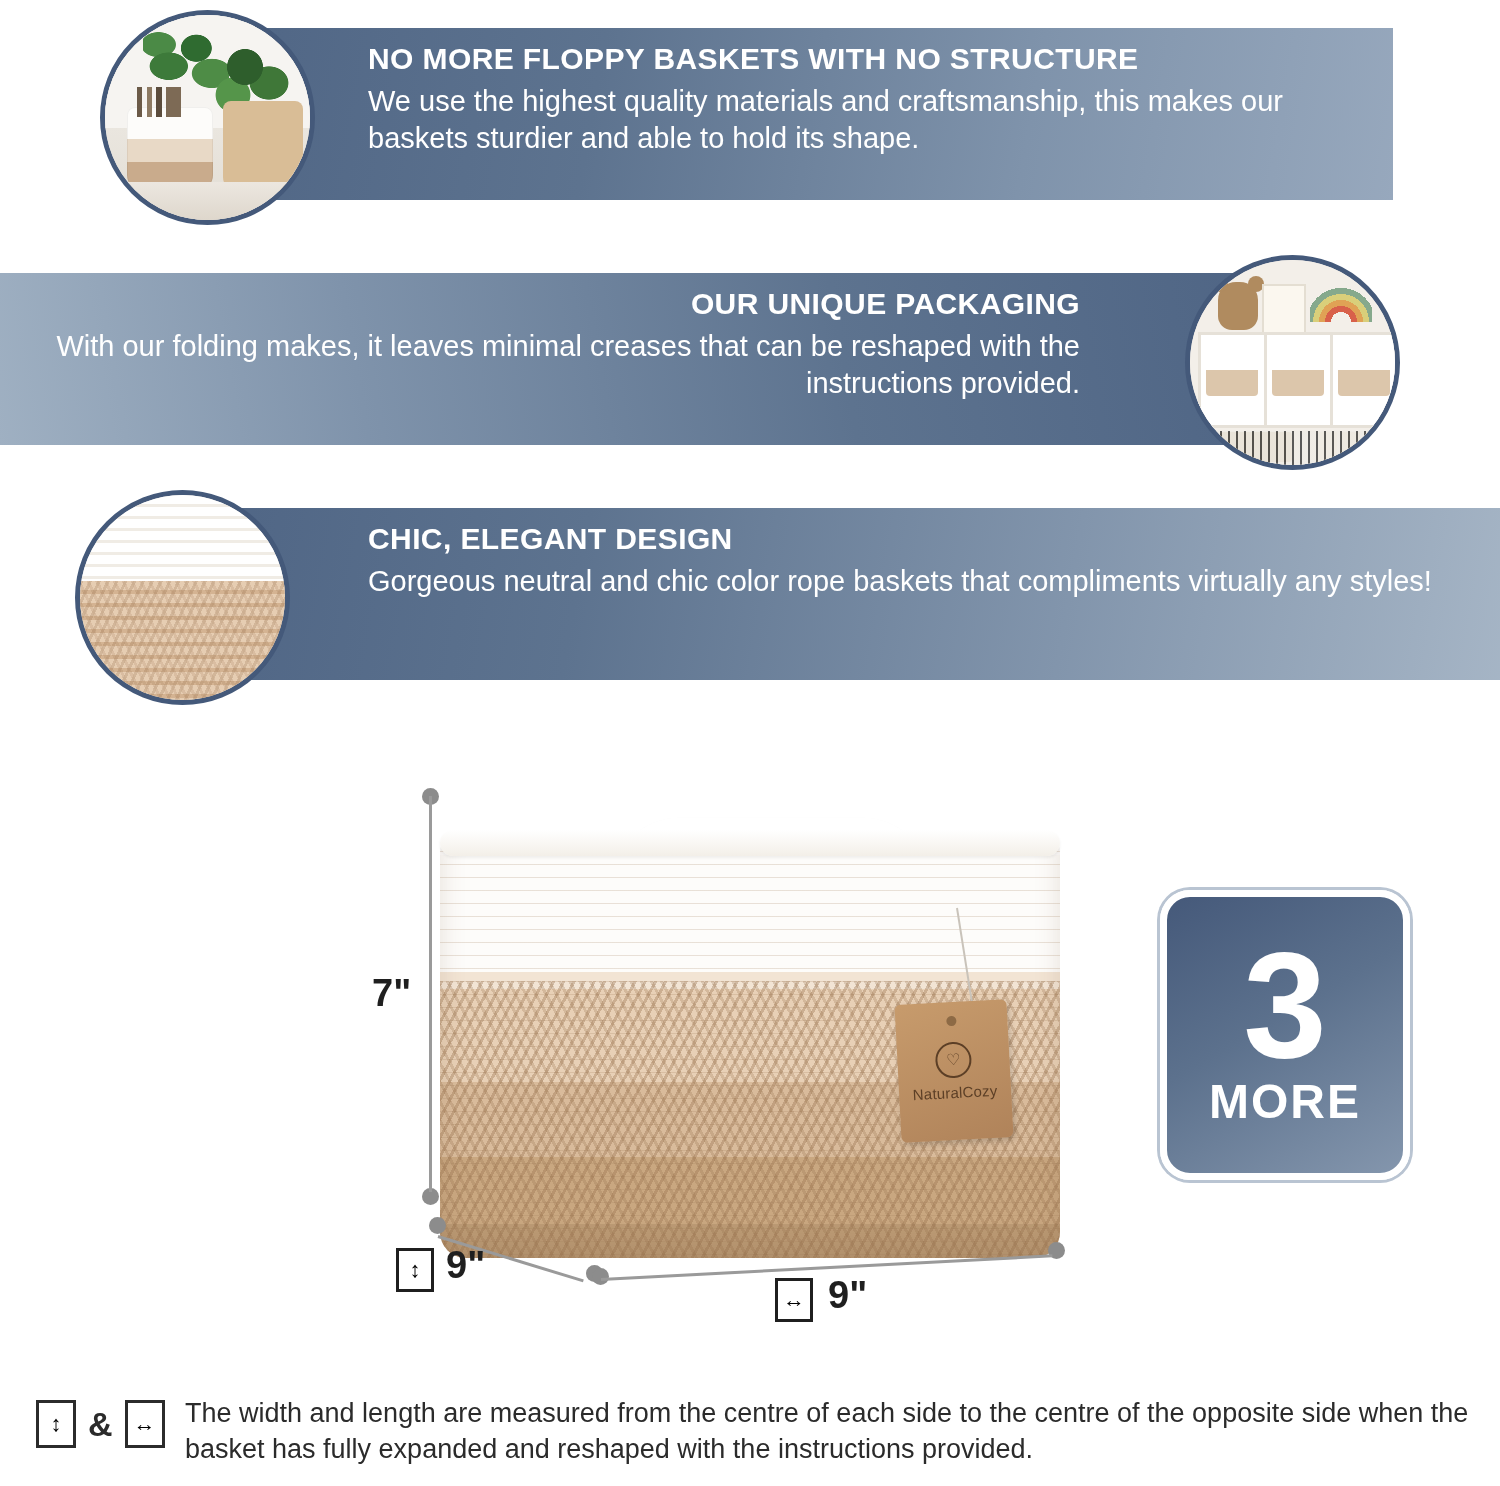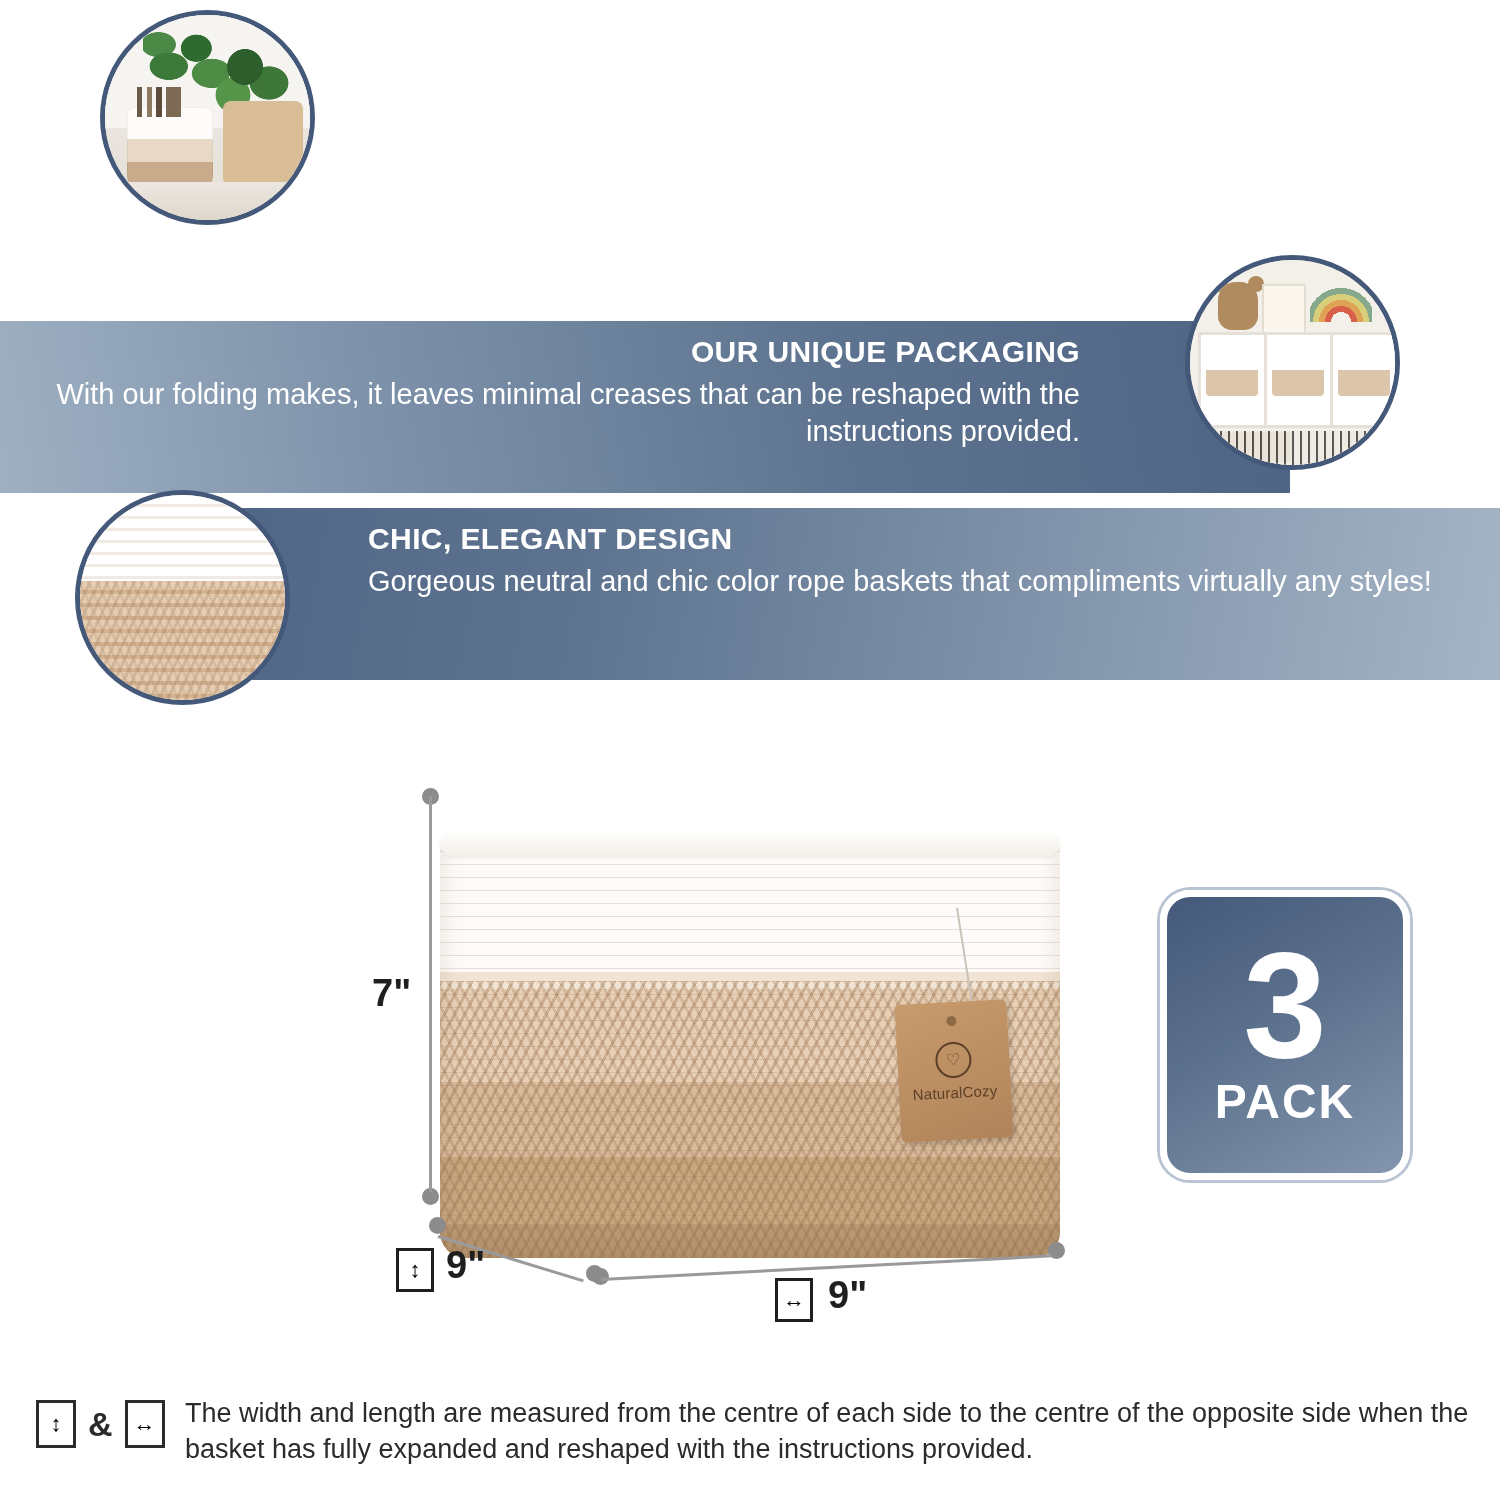--- a/index.html
+++ b/index.html
@@ -37,21 +37,20 @@
     width: 1225px;
     background: linear-gradient(100deg, #4e6484 0%, #5d738f 35%, #7f93ab 70%, #97a8bd 100%);
     padding: 14px 30px 14px 200px;
   }
   .banner-right {
     left: 0px;
     width: 1290px;
     background: linear-gradient(260deg, #4e6484 0%, #5d738f 35%, #7f93ab 72%, #9fb0c2 100%);
     padding: 14px 210px 14px 30px;
     text-align: right;
-    margin-top: 48px;
   }
   .banner-left-3 {
     left: 168px;
     width: 1380px;
     background: linear-gradient(100deg, #4e6484 0%, #5d738f 30%, #8295ac 65%, #a9b8c8 100%);
     padding: 14px 30px 14px 200px;
   }
 
   .banner h3 {
     margin: 0 0 6px 0;
@@ -266,20 +265,24 @@
   .fn-amp { font-size: 34px; font-weight: bold; color: #2b2b2b; }
   .fn-text {
     position: absolute; left: 185px; top: 6px; width: 1290px;
     font-size: 27px; line-height: 1.32; color: #2b2b2b;
   }
 </style>
 </head>
 <body>
 
 <div class="feature-row" id="feature-row-1">
+  <div class="banner banner-left">
+    <h3>NO MORE FLOPPY BASKETS WITH NO STRUCTURE</h3>
+    <p>We use the highest quality materials and craftsmanship, this makes our baskets sturdier and able to hold its shape.</p>
+  </div>
   <div class="thumb" id="thumb-1">
     <div class="inner">
       <div class="t1-bg"></div>
       <div class="t1-wall"></div>
       <div class="t1-plant1"></div>
       <div class="t1-plant2"></div>
       <div class="t1-basketA"></div>
       <div class="t1-basketB"></div>
       <div class="t1-brushes"></div>
       <div class="t1-counter"></div>
@@ -355,21 +358,21 @@
   <div class="dim-label" style="left:446px; top:504px;">9"</div>
 
   <div class="dim-dot" style="left:592px; top:528px;"></div>
   <div class="dim-dot" style="left:1048px; top:502px;"></div>
   <div class="dim-line" style="left:601px; top:538px; width:452px; height:3px; transform: rotate(-3deg); transform-origin:left center;"></div>
   <div class="dim-box" style="left:775px; top:538px;">↔</div>
   <div class="dim-label" style="left:828px; top:534px;">9"</div>
 
   <div id="pack-badge">
     <div class="num">3</div>
-    <div class="word">PACK</div>
+    <div class="word">MORE</div>
   </div>
 </div>
 
 <div id="footnote">
   <div class="fn-icons">
     <div class="fn-box">↕</div>
     <div class="fn-amp">&amp;</div>
     <div class="fn-box">↔</div>
   </div>
   <div class="fn-text">The width and length are measured from the centre of each side to the centre of the opposite side when the basket has fully expanded and reshaped with the instructions provided.</div>

